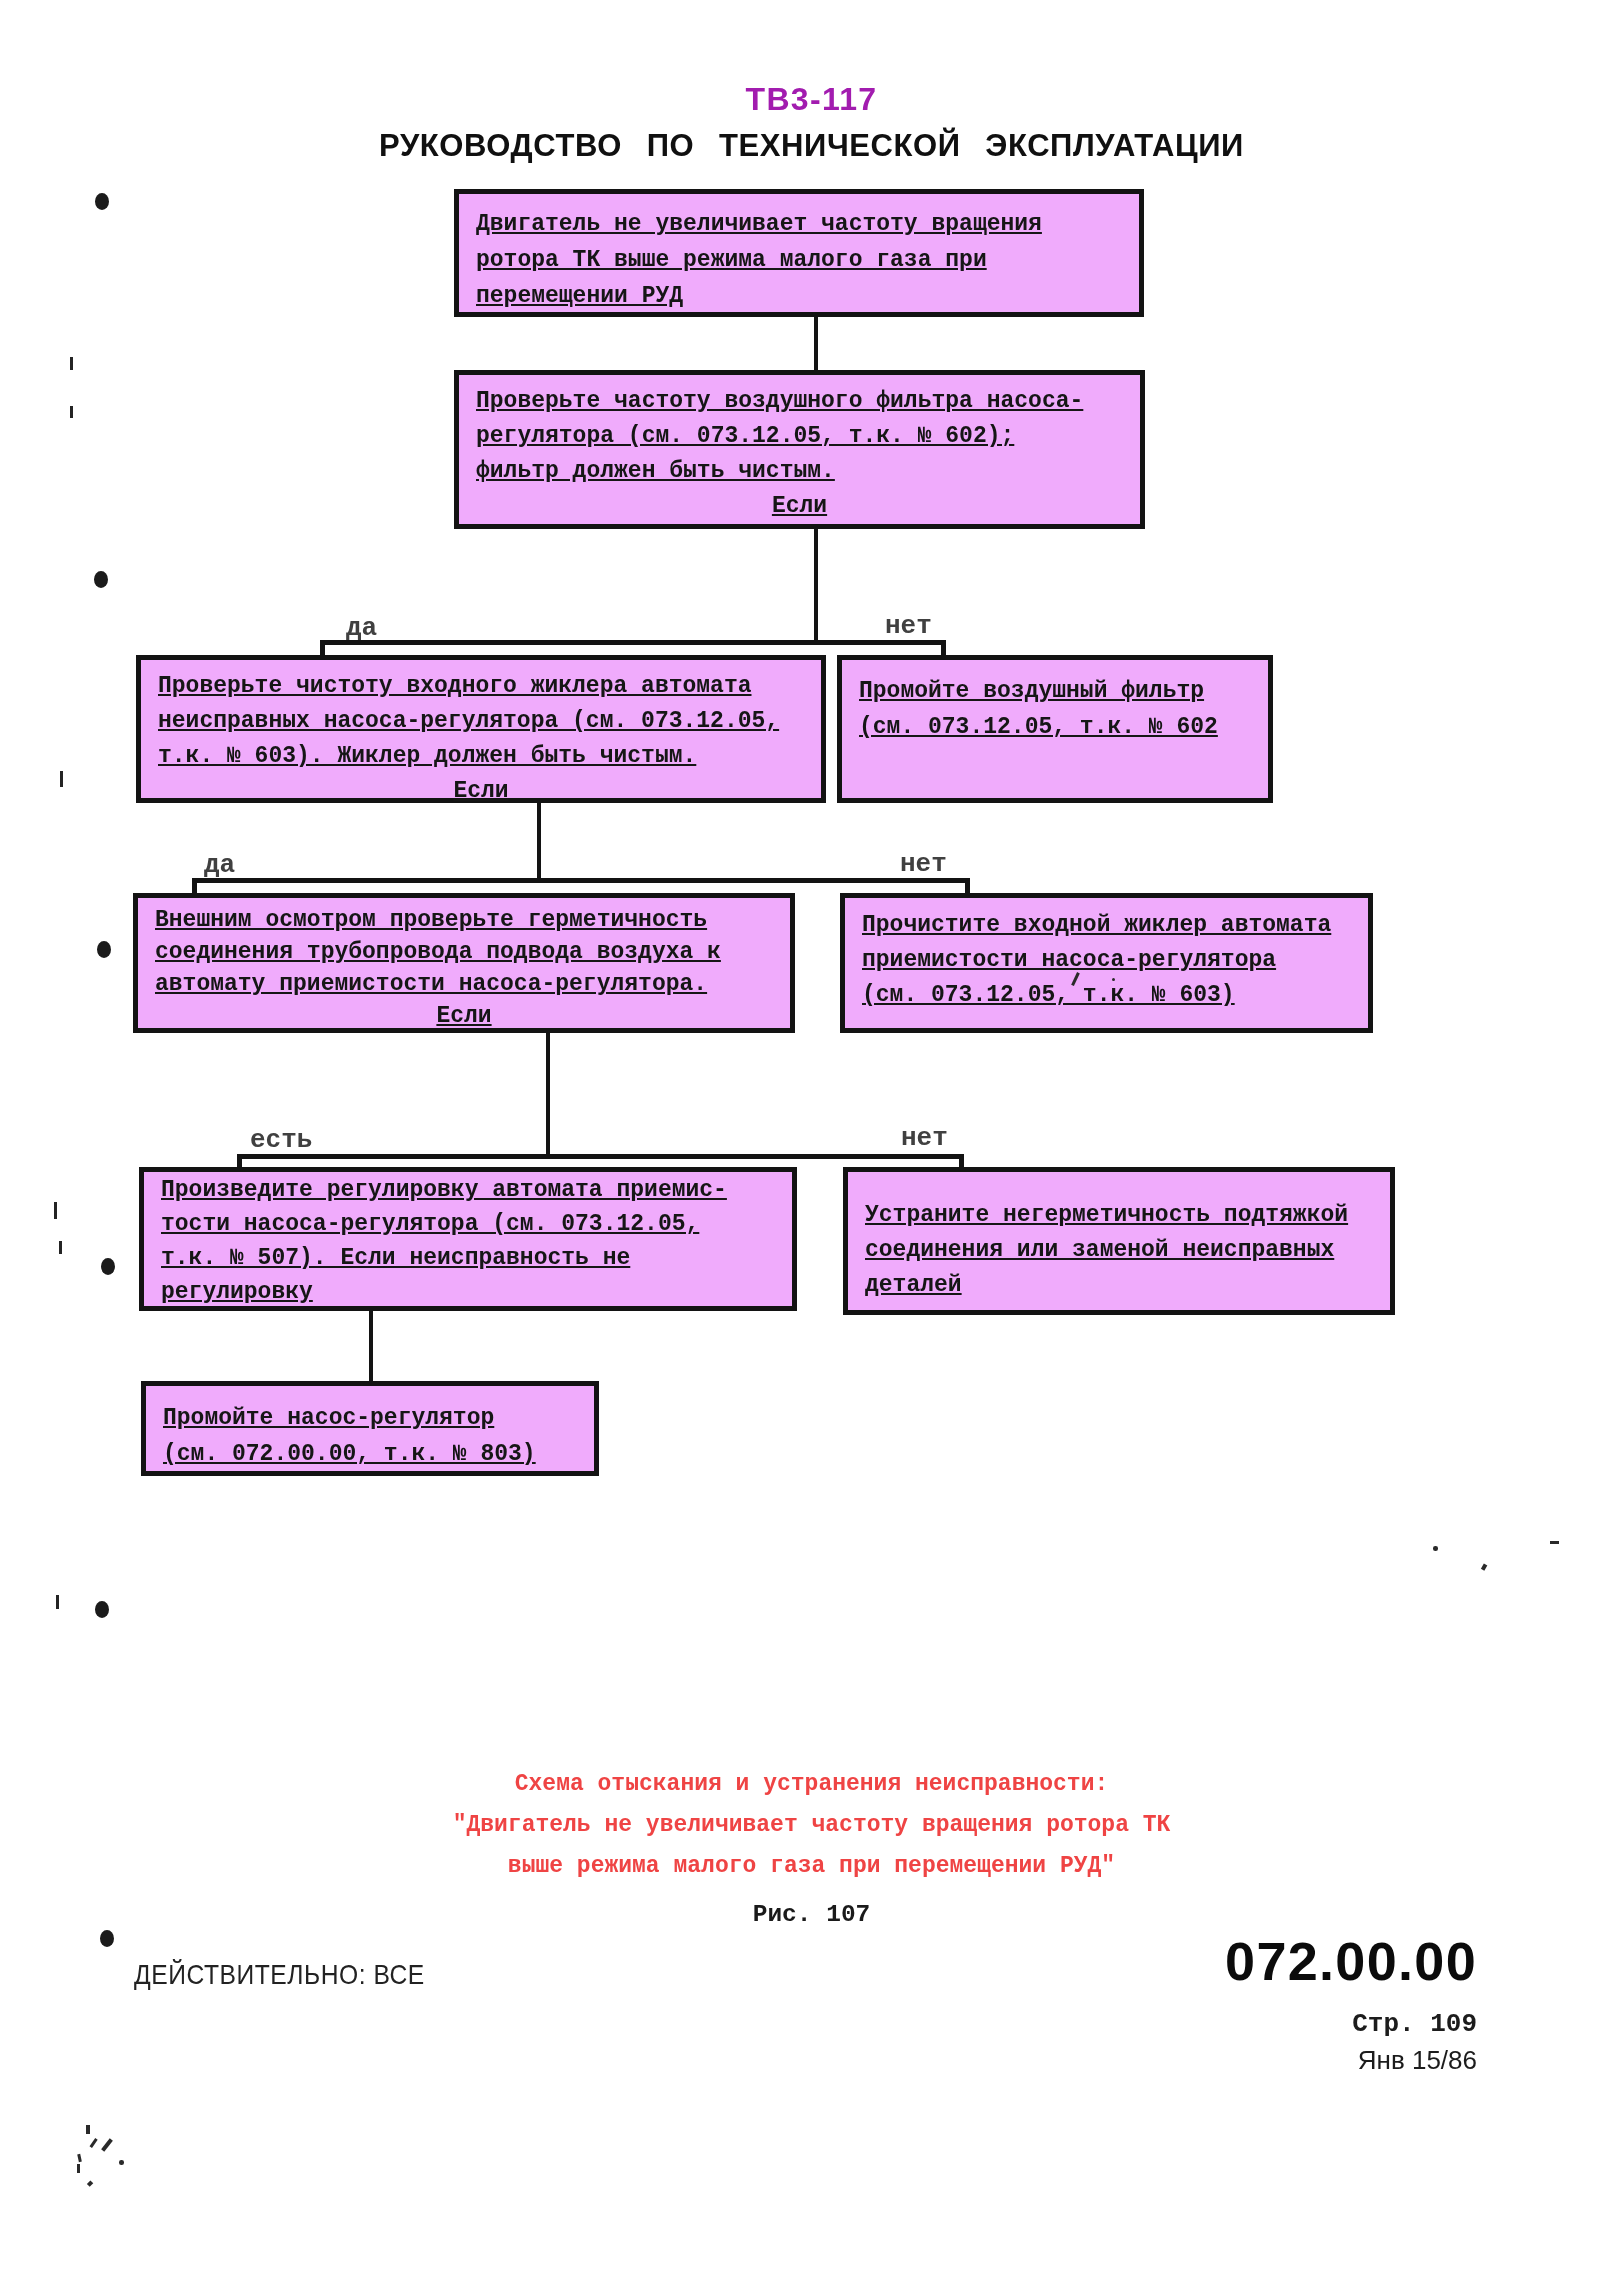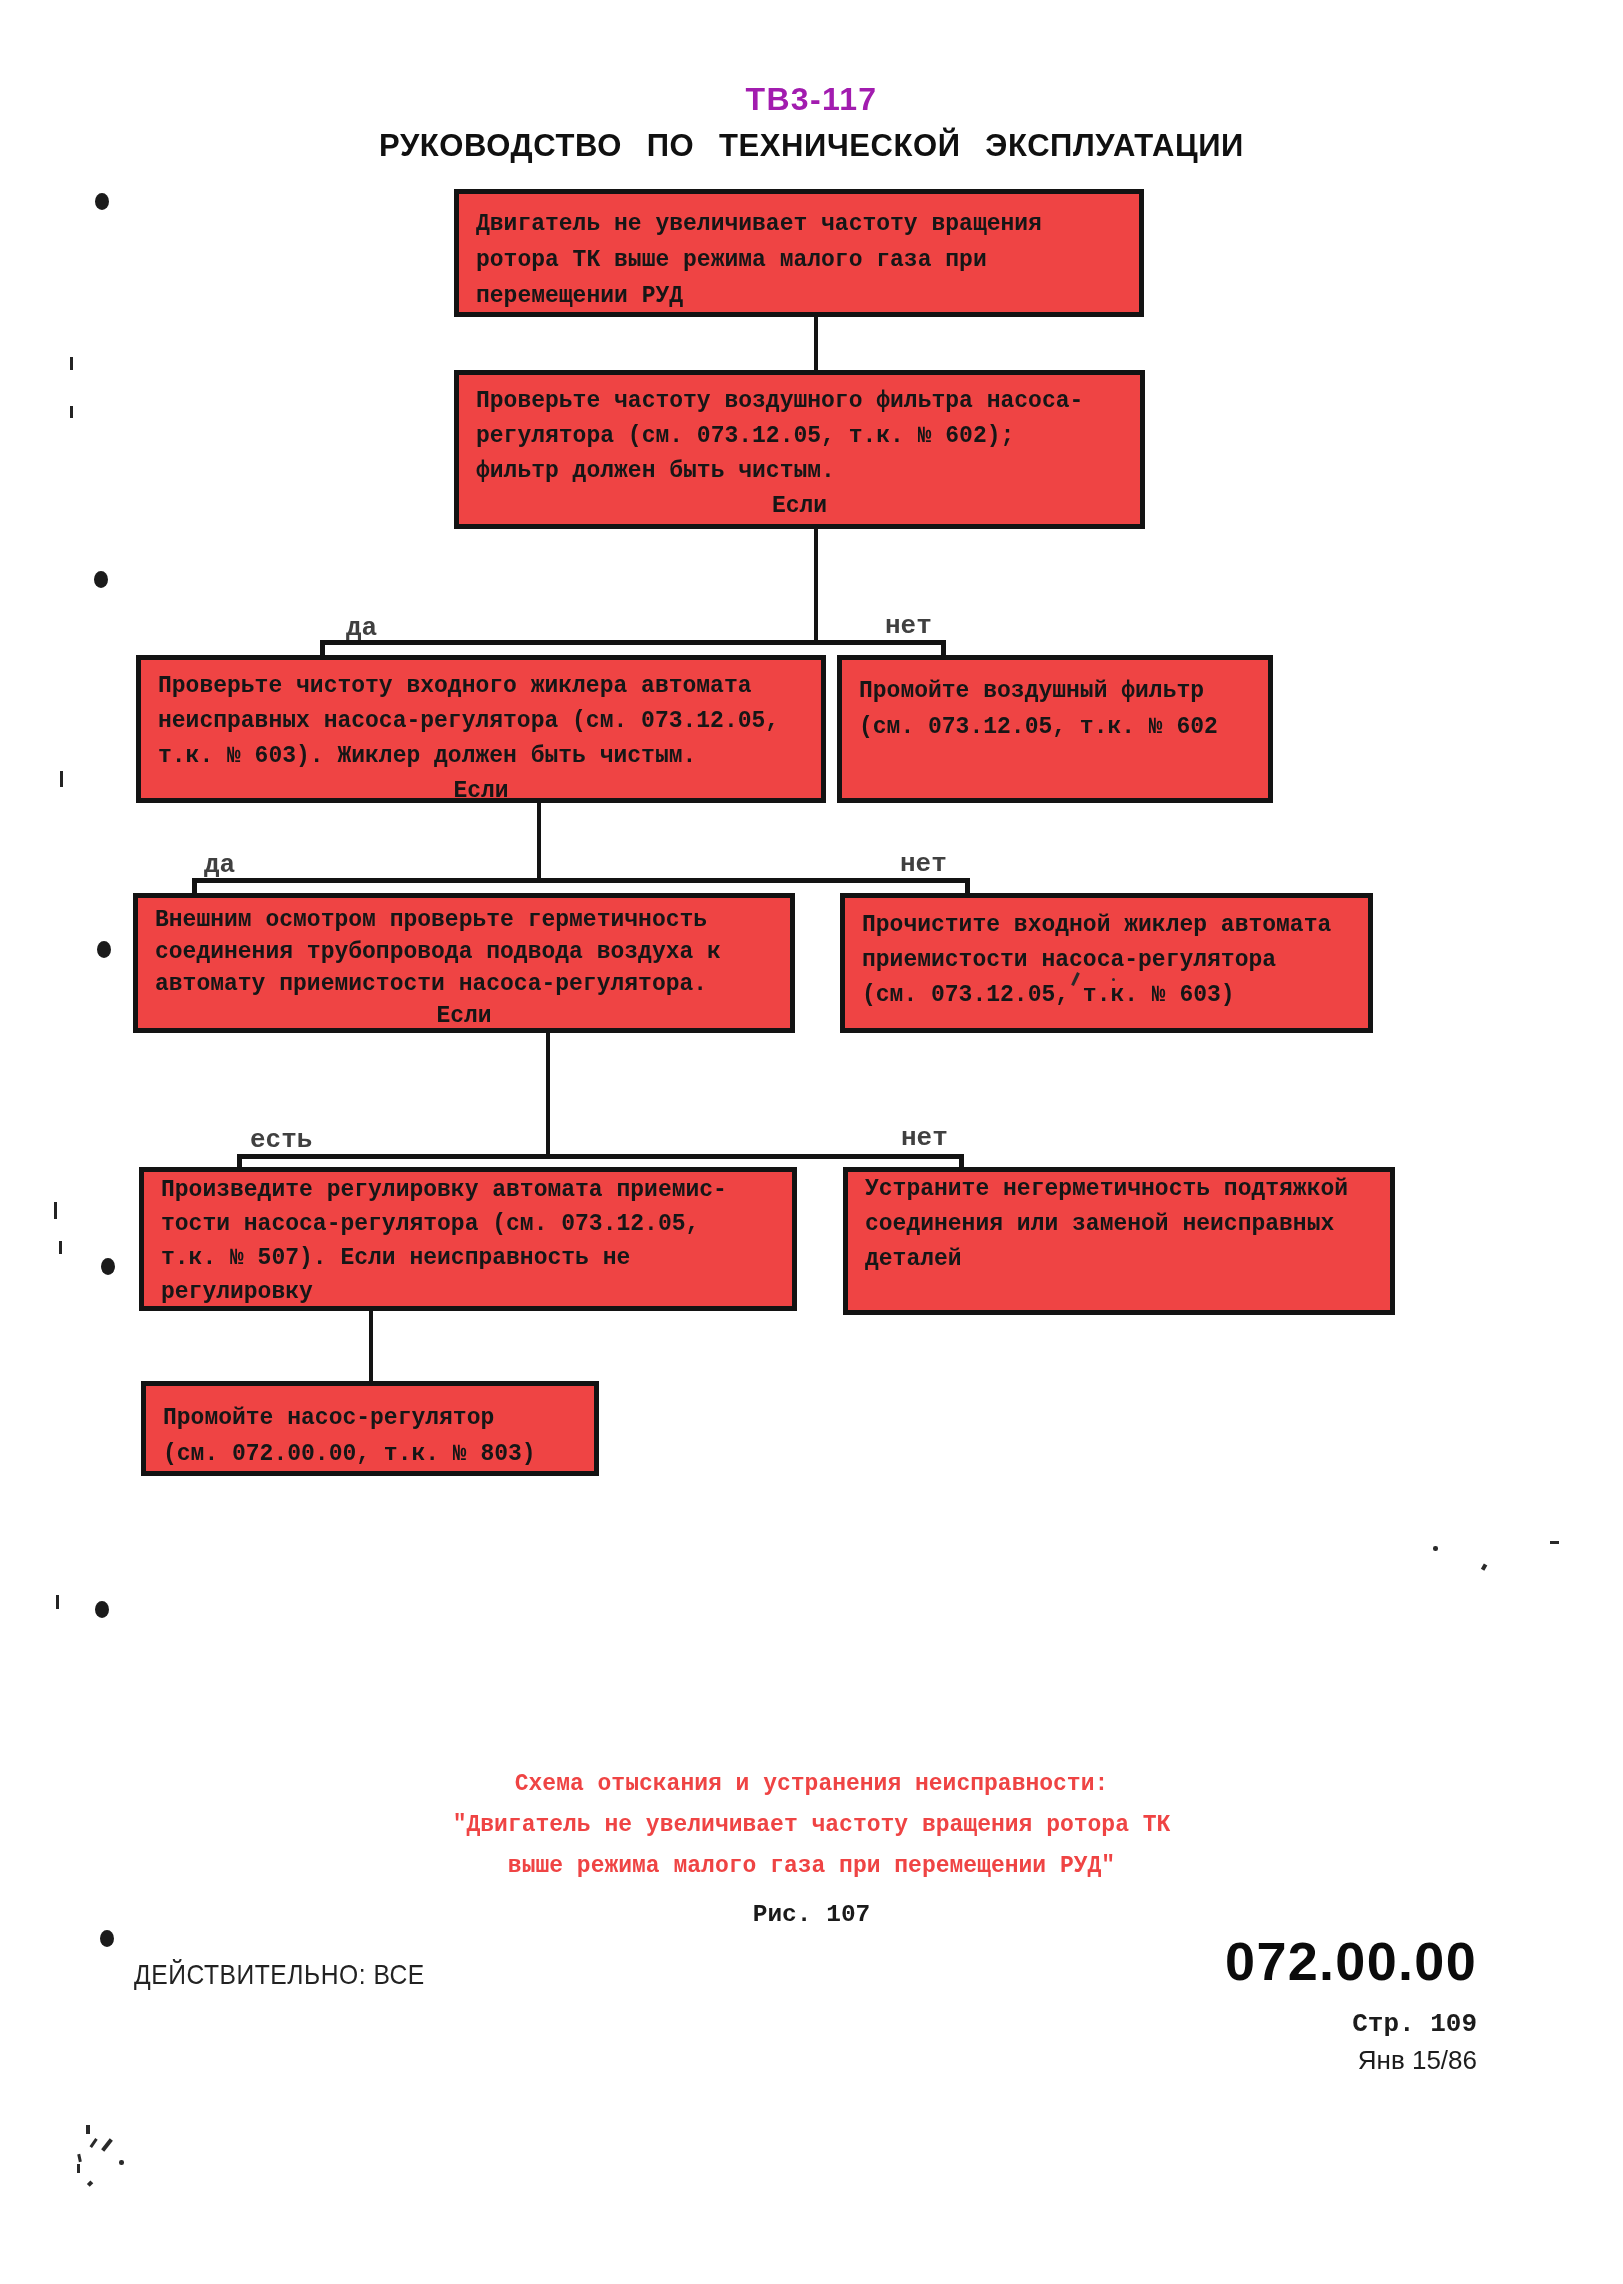--- a/index.html
+++ b/index.html
@@ -13,23 +13,23 @@
     position:absolute; left:0; top:81px; width:1623px;
     text-align:center; font:bold 32px/36px "Liberation Sans", sans-serif;
     letter-spacing:1.3px; color:#a21caf;
   }
   .doc-title {
     position:absolute; left:0; top:128px; width:1623px;
     text-align:center; font:bold 31px/35px "Liberation Sans", sans-serif;
     letter-spacing:0.6px; word-spacing:15.5px; color:#101010;
   }
   .box {
-    position:absolute; border:5.2px solid #131313; background:#ef4444;
+    position:absolute; border:5.2px solid #131313; background:#f0abfc;
     font:bold 23px/35px "Liberation Mono", monospace; color:#161616;
-    padding:9px 17px 0 17px; white-space:nowrap;
+    padding:9px 17px 0 17px; white-space:nowrap;text-decoration:underline;
   }
   .ln { display:block; white-space:nowrap; }
   .ln.tail { text-align:center; }
   .cl { position:absolute; background:#131313; }
   .lbl {
     position:absolute; font:bold 26px/30px "Liberation Mono", monospace;
     color:#404040; white-space:nowrap;
   }
   .caption {
     position:absolute; left:0; top:1764px; width:1623px; text-align:center;
@@ -131,21 +131,21 @@
   <div class="lbl" style="left:250px;top:1125px">есть</div>
   <div class="lbl" style="left:901px;top:1123px">нет</div>
 
   <div class="box" style="left:139px;top:1167px;width:658px;height:144px;line-height:34px;padding-top:1px">
     <span class="ln">Произведите регулировку автомата приемис-</span>
     <span class="ln">тости насоса-регулятора (см. 073.12.05,</span>
     <span class="ln">т.к. № 507). Если неисправность не</span>
     <span class="ln">регулировку</span>
   </div>
 
-  <div class="box" style="left:843px;top:1167px;width:552px;height:148px;line-height:35px;padding-top:0">
+  <div class="box" style="left:843px;top:1167px;width:552px;height:148px;line-height:35px;padding-top:26px">
     <span class="ln">Устраните негерметичность подтяжкой</span>
     <span class="ln">соединения или заменой неисправных</span>
     <span class="ln">деталей</span>
   </div>
 
   <div class="cl" style="left:369px;top:1310px;width:3.9px;height:72px"></div>
 
   <div class="box" style="left:141px;top:1381px;width:458px;height:95px;line-height:36px;padding-top:14px">
     <span class="ln">Промойте насос-регулятор</span>
     <span class="ln">(см. 072.00.00, т.к. № 803)</span>

